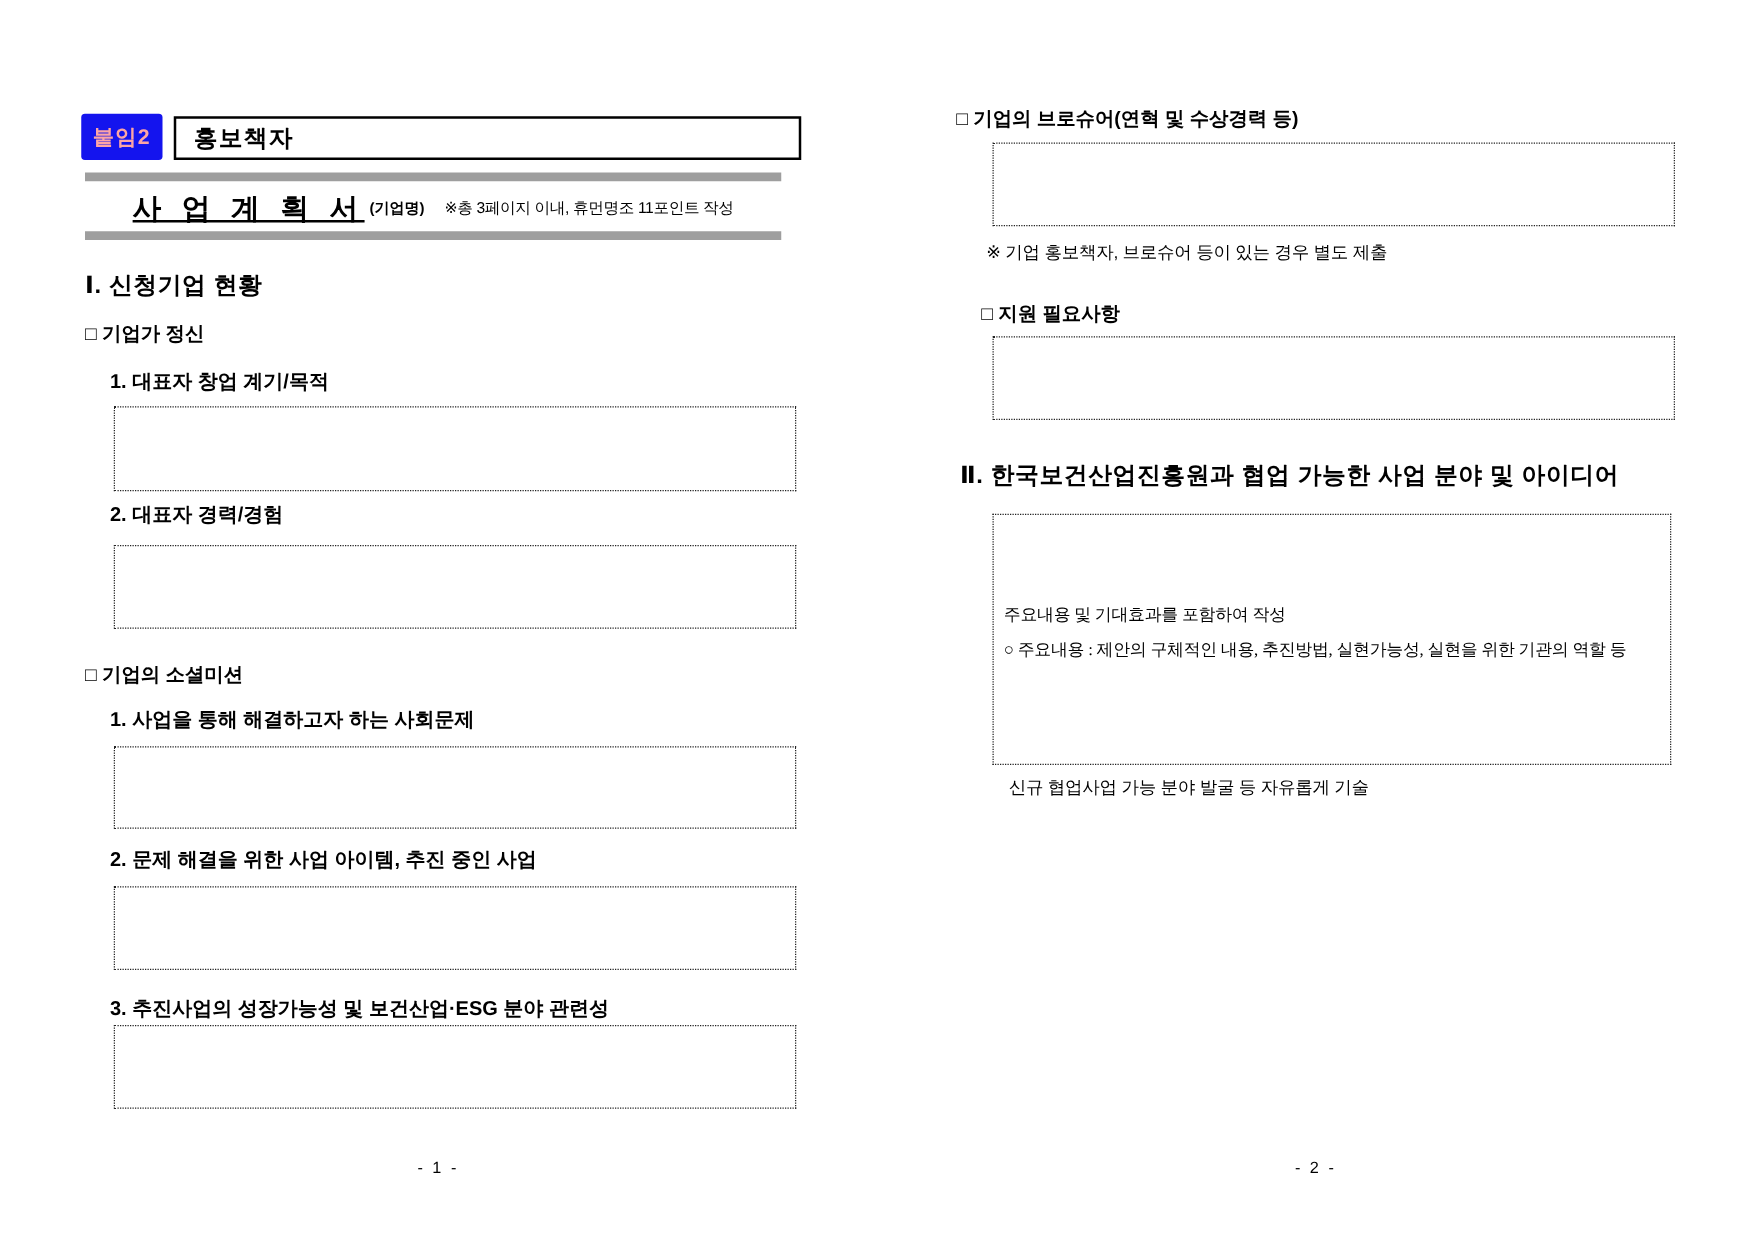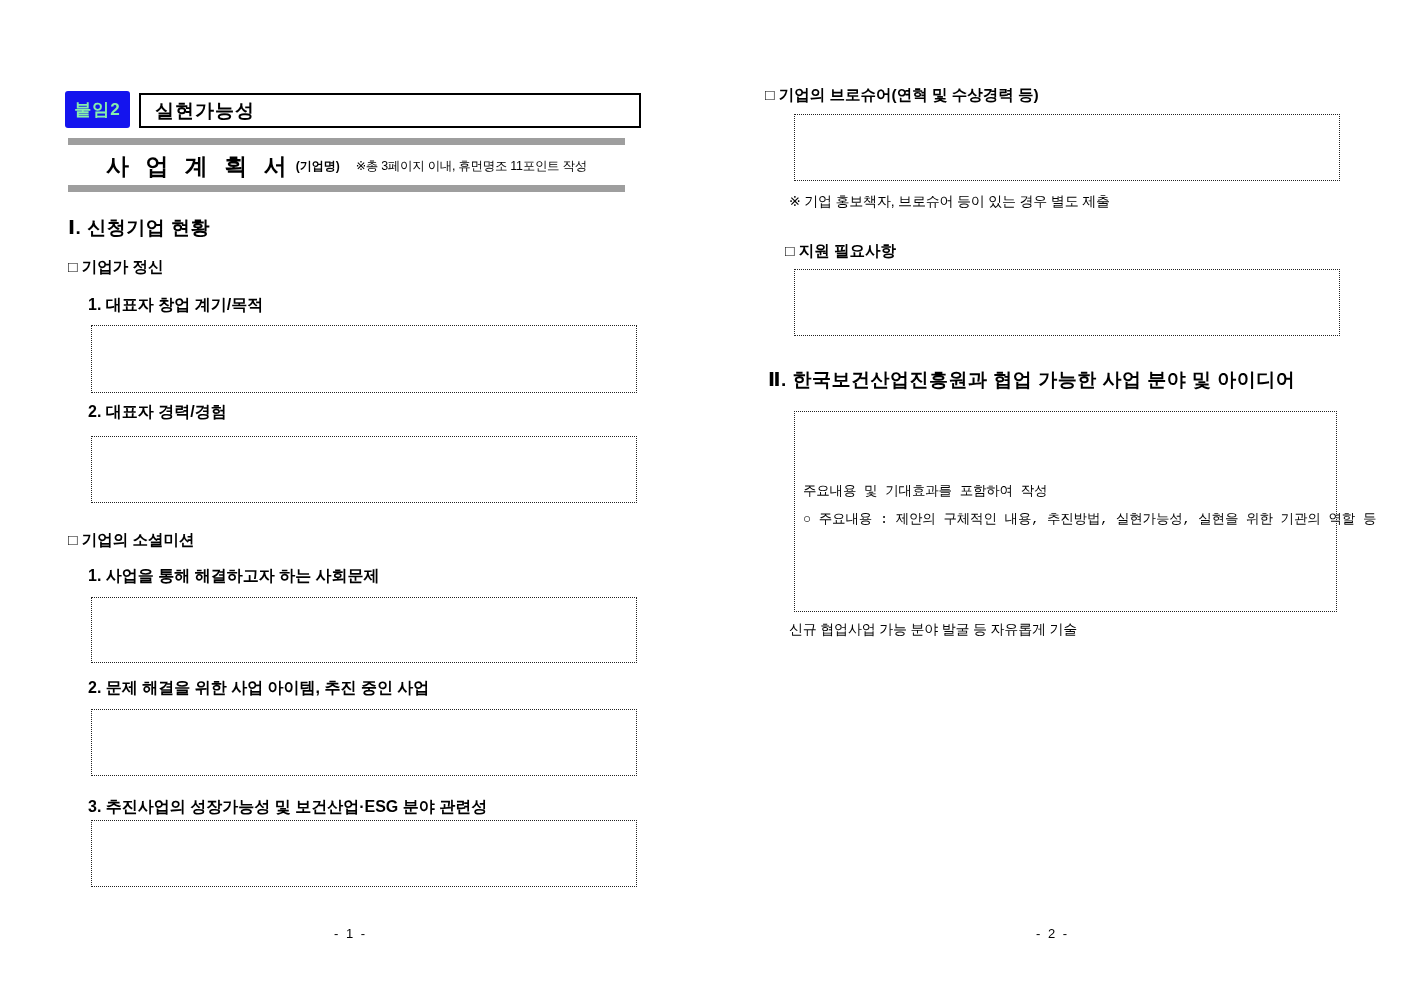--- a/index.html
+++ b/index.html
@@ -6,62 +6,62 @@
   #canvas{
     position:relative;width:1403px;height:992px;background:#ffffff;
     font-family:"Liberation Sans","DejaVu Sans",sans-serif;color:#000;
     overflow:hidden;
   }
   .abs{position:absolute;}
   
   .badge{
     left:65px;top:91px;width:65px;height:37px;border-radius:3px;
     display:flex;align-items:center;justify-content:center;
-    color:#86efac;font-weight:bold;font-size:17px;letter-spacing:1px;text-align:center;
+    color:#fca5a5;font-weight:bold;font-size:17px;letter-spacing:1px;text-align:center;
   }
   
   .title-box{
     left:139px;top:93px;width:484px;height:31px;border:2px solid #000;
     display:flex;align-items:center;padding-left:14px;
     font-weight:bold;font-size:19px;letter-spacing:1px;
   }
   .gray-bar{height:7px;}
   .bar1{left:68px;top:138px;width:557px;}
   .bar2{left:68px;top:185px;width:557px;}
   .doc-title-row{
     left:68px;top:149px;width:557px;height:34px;
     display:flex;align-items:center;justify-content:center;white-space:nowrap;
   }
-  .doc-title-main{font-weight:bold;font-size:23px;letter-spacing:5px;}
+  .doc-title-main{font-weight:bold;font-size:23px;letter-spacing:5px;text-decoration:underline;}
   .doc-title-suffix{font-weight:bold;font-size:12px;margin-left:4px;}
   .doc-title-note{font-weight:normal;font-size:12.5px;margin-left:16px;letter-spacing:-0.3px;}
   .section-title{font-weight:bold;font-size:19px;letter-spacing:0.5px;}
   .sub-title{font-weight:bold;font-size:15.5px;}
   .item-label{font-weight:bold;font-size:16px;}
   .fillbox{border:1px dotted #222;background:#fff;}
   .note-text{font-size:14px;letter-spacing:-0.2px;}
   .page-footer{font-size:13px;text-align:center;letter-spacing:2px;}
   .idea-lines{
     left:794px;top:411px;width:543px;height:201px;
     box-sizing:border-box;padding:66px 8px 0 8px;
-    font-family:Liberation Mono, monospace;
+    font-family:Liberation Serif, serif;
     font-size:13.5px;line-height:28px;letter-spacing:-0.2px;white-space:nowrap;
   }
   .note2{line-height:21.5px;}
-  .note2 .second{}
+  .note2 .second{margin-left:18px;}
 </style>
 </head>
 <body>
 
 <div id="canvas">
 
   <div class="abs badge" style="background: rgb(20, 20, 238);">붙임2</div>
 
   <div class="abs title-box">
-    <span>실현가능성</span>
+    <span>홍보책자</span>
   </div>
 
   <div class="abs gray-bar bar1" style="background: rgb(158, 158, 158);"></div>
 
   <div class="abs doc-title-row">
     <span class="doc-title-main">사 업 계 획 서</span>
     <span class="doc-title-suffix">(기업명)</span>
     <span class="doc-title-note">※총 3페이지 이내, 휴먼명조 11포인트 작성</span>
   </div>
 

